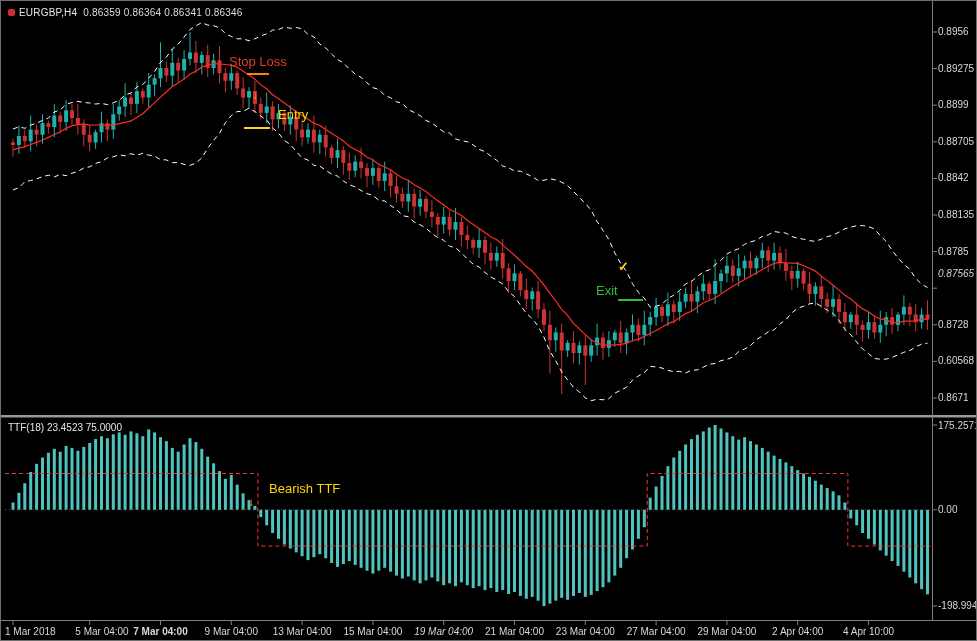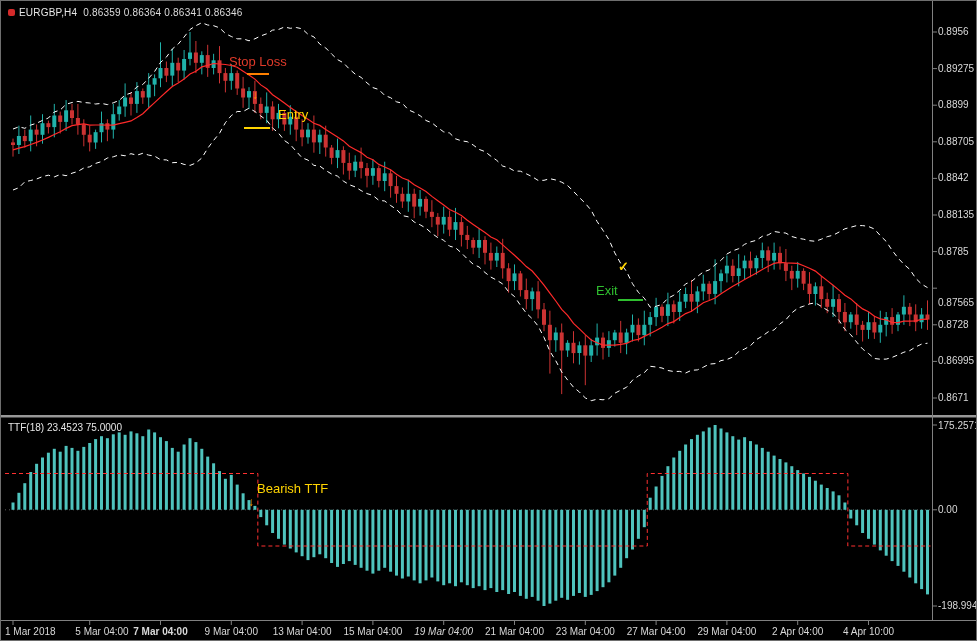--- a/index.html
+++ b/index.html
@@ -553,23 +553,23 @@
     <div id="ttf-axis-max" class="axis-label" style="top: 419px;">175.2571</div>
     <div id="ttf-axis-zero" class="axis-label" style="top: 502.76px;">0.00</div>
     <div id="ttf-axis-min" class="axis-label" style="top: 599px;">-198.9949</div>
   <div class="axis-label" style="top: 25px;">0.8956</div>
       <div class="axis-label" style="top: 61.6px;">0.89275</div>
       <div class="axis-label" style="top: 98.2px;">0.8899</div>
       <div class="axis-label" style="top: 134.8px;">0.88705</div>
       <div class="axis-label" style="top: 171.4px;">0.8842</div>
       <div class="axis-label" style="top: 208px;">0.88135</div>
       <div class="axis-label" style="top: 244.6px;">0.8785</div>
-      <div class="axis-label" style="top: 296px;">0.87565</div>
+      <div class="axis-label" style="top: 267px; font-style: italic;">0.87565</div>
       <div class="axis-label" style="top: 317.8px;">0.8728</div>
-      <div class="axis-label" style="top: 354.4px;">0.86995</div>
+      <div class="axis-label" style="top: 354.4px;">0.60568</div>
       <div class="axis-label" style="top: 391px;">0.8671</div>
     </div>
 
   <div id="time-axis">
       <div class="date-label" style="left: 4px;">1 Mar 2018</div>
       <div class="date-label" style="left: 101px; transform: translateX(-50%);">5 Mar 04:00</div>
       <div class="date-label" style="left: 159.5px; transform: translateX(-50%); font-weight: bold;">7 Mar 04:00</div>
       <div class="date-label" style="left: 230.3px; transform: translateX(-50%);">9 Mar 04:00</div>
       <div class="date-label" style="left: 301.1px; transform: translateX(-50%);">13 Mar 04:00</div>
       <div class="date-label" style="left: 371.9px; transform: translateX(-50%);">15 Mar 04:00</div>
@@ -579,15 +579,15 @@
       <div class="date-label" style="left: 655.1px; transform: translateX(-50%);">27 Mar 04:00</div>
       <div class="date-label" style="left: 725.9px; transform: translateX(-50%);">29 Mar 04:00</div>
       <div class="date-label" style="left: 796.7px; transform: translateX(-50%);">2 Apr 04:00</div>
       <div class="date-label" style="left: 867.5px; transform: translateX(-50%);">4 Apr 10:00</div>
     </div>
 
   <div id="annot-stop-loss" class="annot" style="left: 228px; top: 53px; color: rgb(224, 58, 42);">Stop Loss</div>
   <div id="annot-entry" class="annot" style="left: 277px; top: 106px; color: rgb(255, 212, 0);">Entry</div>
   <div id="annot-exit" class="annot" style="left: 595px; top: 282px; color: rgb(47, 191, 47);">Exit</div>
   <div id="annot-check" class="annot" style="left: 617px; top: 258px; color: rgb(255, 212, 0);">✓</div>
-  <div id="annot-bearish-ttf" class="annot" style="left: 256px; top: 480px; color: rgb(255, 212, 0);">Bearish TTF</div>
+  <div id="annot-bearish-ttf" class="annot" style="left: 268px; top: 480px; color: rgb(255, 212, 0);">Bearish TTF</div>
 
 </div>
 
 </body></html>

